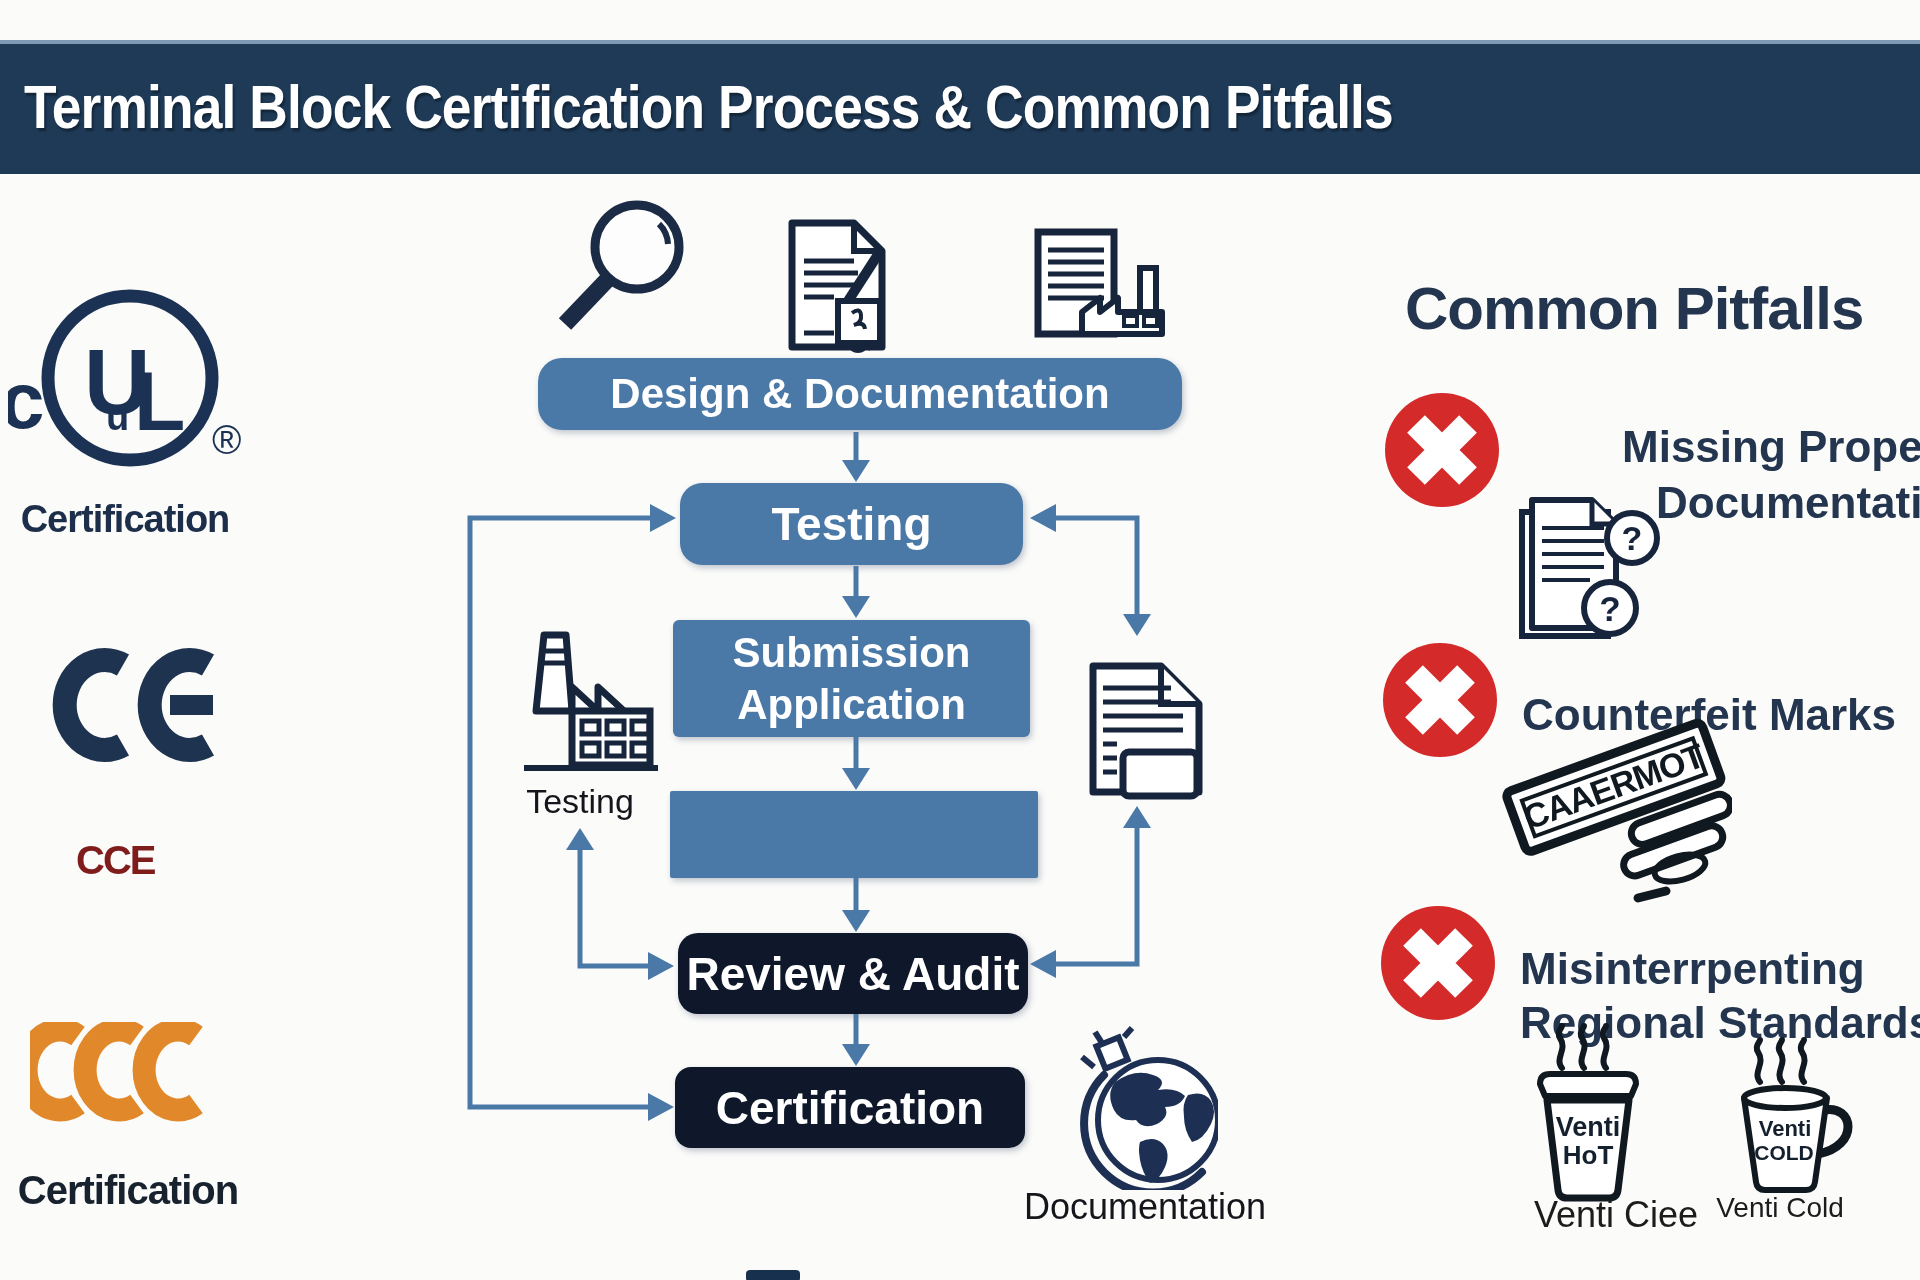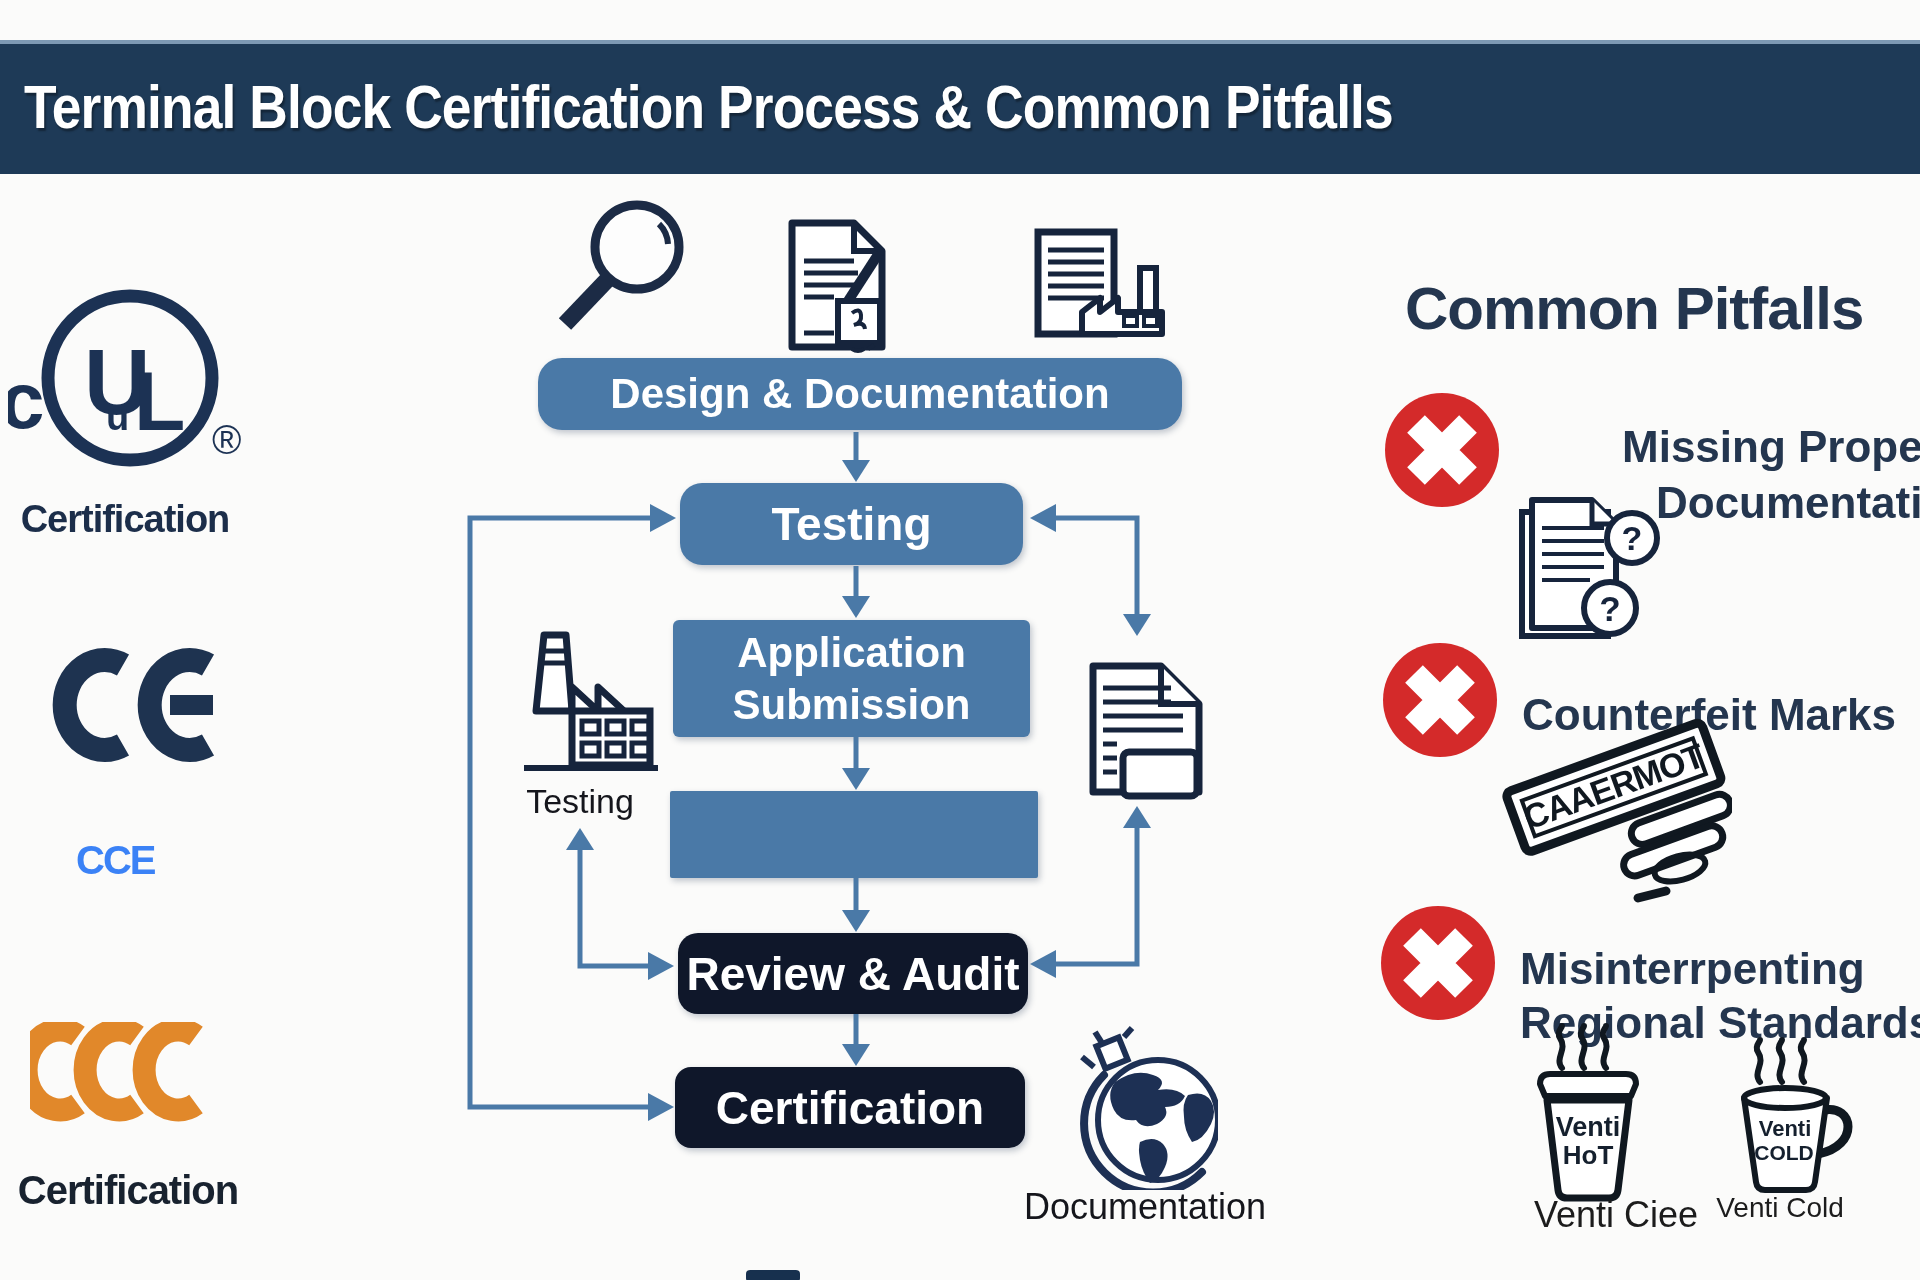--- a/index.html
+++ b/index.html
@@ -40,21 +40,21 @@
     <text x="126" y="158" font-size="84" font-weight="bold" fill="#1c3254">L</text>
     <text x="204" y="182" font-size="40" fill="#1c3254">®</text>
   </svg>
   <div class="abs bold navy ctr" style="left:0;top:498px;width:250px;font-size:38px;letter-spacing:-1px;color:#1c2e4a">Certification</div>
 
   <svg class="abs" style="left:45px;top:645px" width="170" height="120">
     <path d="M78 20 A40 45 0 1 0 78 100" fill="none" stroke="#1e3350" stroke-width="24"></path>
     <path d="M163 20 A40 45 0 1 0 163 100" fill="none" stroke="#1e3350" stroke-width="24"></path>
     <line x1="125" y1="60" x2="168" y2="60" stroke="#1e3350" stroke-width="20"></line>
   </svg>
-  <div class="abs bold" style="left:76px;top:838px;font-size:40px;letter-spacing:-2px;color:#3b82f6">CCE</div>
+  <div class="abs bold" style="left:76px;top:838px;font-size:40px;letter-spacing:-2px;color:#7f1d1d">CCE</div>
 
   <svg class="abs" style="left:30px;top:1022px" width="190" height="100">
     <path d="M48 14 A34 40 0 1 0 48 82" fill="none" stroke="#e1882a" stroke-width="23"></path>
     <path d="M107 14 A34 40 0 1 0 107 82" fill="none" stroke="#e1882a" stroke-width="23"></path>
     <path d="M166 14 A34 40 0 1 0 166 82" fill="none" stroke="#e1882a" stroke-width="23"></path>
   </svg>
   <div class="abs bold ctr" style="left:8px;top:1168px;width:240px;font-size:40px;letter-spacing:-1px;color:#18222f">Certification</div>
 
   <svg class="abs" style="left:540px;top:192px" width="150" height="150">
     <circle cx="97" cy="55" r="42" fill="#fdfdfd" stroke="#1c2b45" stroke-width="9"></circle>
@@ -87,22 +87,22 @@
     <path d="M54 112 V90 L72 76 V90 L90 76 V90 H134 V112 Z" fill="#fff" stroke="#16243c" stroke-width="6" stroke-linejoin="round"></path>
     <rect x="96" y="94" width="13" height="10" fill="none" stroke="#16243c" stroke-width="4"></rect>
     <rect x="116" y="94" width="13" height="10" fill="none" stroke="#16243c" stroke-width="4"></rect>
   </svg>
 
   <div class="abs flowbox blue" style="left:538px;top:358px;width:644px;height:72px;border-radius:24px;font-size:42px">Design &amp; Documentation</div>
 
   <div class="abs flowbox blue" style="left:680px;top:483px;width:343px;height:82px;border-radius:22px;font-size:46px">Testing</div>
 
   <div class="abs flowbox blue" style="left:673px;top:620px;width:357px;height:117px;border-radius:6px;font-size:42px;line-height:52px;flex-direction:column">
+    <span>Submission</span>
     <span>Application</span>
-    <span>Submission</span>
   </div>
 
   <div class="abs flowbox blue" style="left:670px;top:791px;width:368px;height:87px;border-radius:2px"></div>
 
   <div class="abs flowbox dark" style="left:678px;top:933px;width:350px;height:81px;border-radius:20px;font-size:46px">Review &amp; Audit</div>
 
   <div class="abs flowbox dark" style="left:675px;top:1067px;width:350px;height:81px;border-radius:16px;font-size:46px">Certification</div>
 
   <svg class="abs" style="left:0;top:0;pointer-events:none" width="1920" height="1280">
     <g stroke="#4a79a7" stroke-width="5" fill="none">

